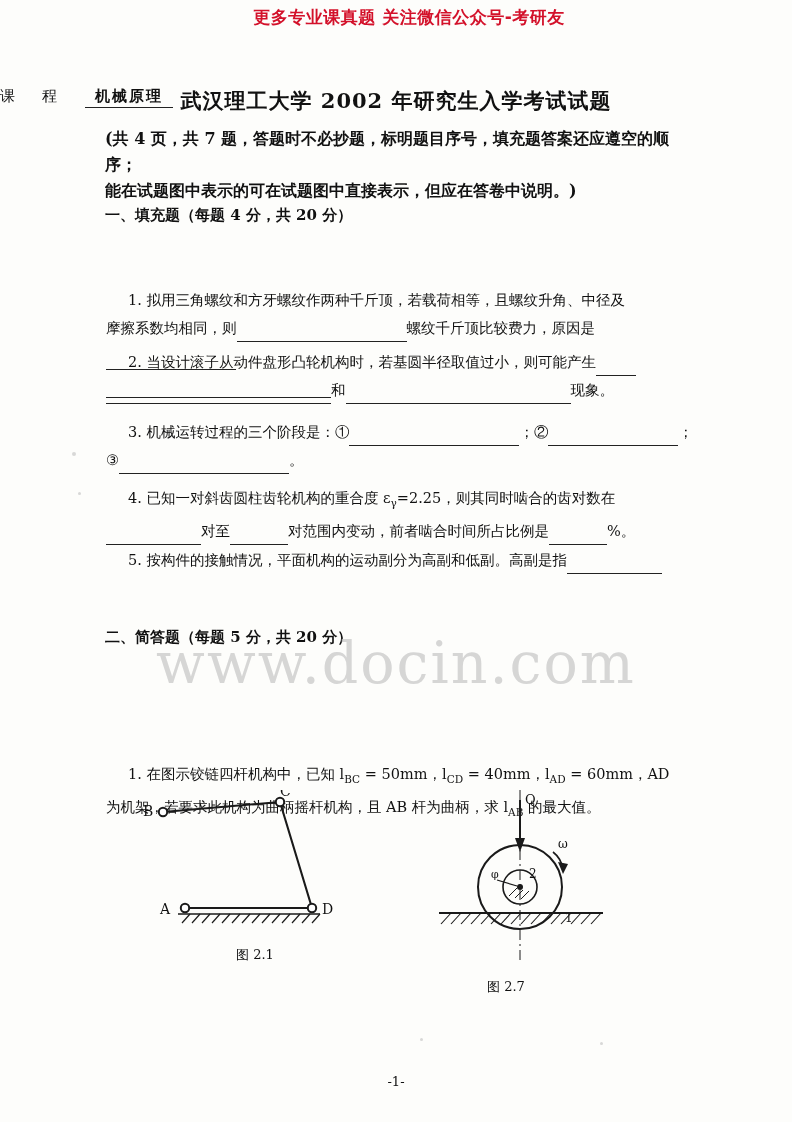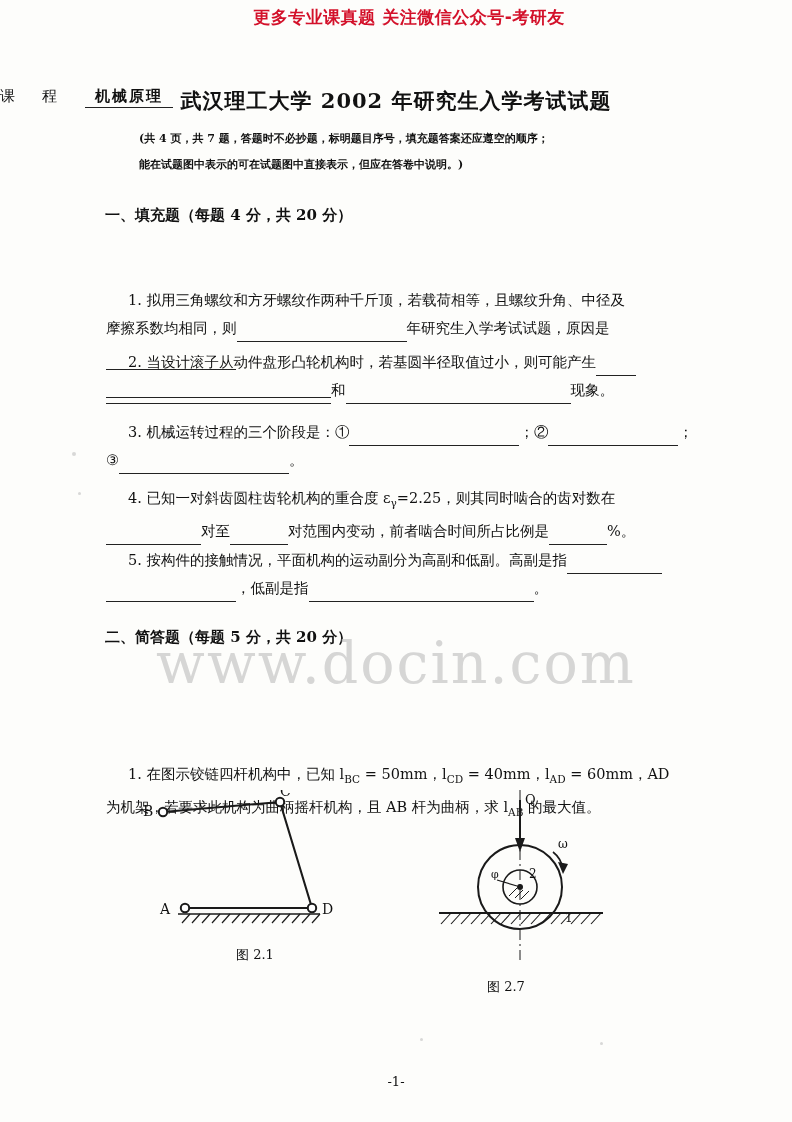--- a/index.html
+++ b/index.html
@@ -63,25 +63,24 @@
     border-bottom: 1px solid #222;
     padding: 0 10px 1px 10px;
     font-weight: bold;
     letter-spacing: 2px;
   }
   .instructions {
     position: absolute;
     top: 126px;
     left: 105px;
     width: 590px;
-    font-size: 11px;
+    font-size: 16px;
     font-weight: bold;
     line-height: 26px;
     font-family: "DejaVu Serif", serif;
-    margin-left: 34px;
   }
   .section-head {
     position: absolute;
     font-size: 15px;
     font-weight: bold;
     font-family: "DejaVu Serif", serif;
   }
   .sec1 { top: 206px; left: 105px; }
   .sec2 { top: 628px; left: 105px; }
   .q {
@@ -168,21 +167,21 @@
     <div>(共 4 页，共 7 题，答题时不必抄题，标明题目序号，填充题答案还应遵空的顺序；</div>
     <div>能在试题图中表示的可在试题图中直接表示，但应在答卷中说明。)</div>
   </div>
 
   <div class="section-head sec1">一、填充题（每题 4 分，共 20 分）</div>
 
   <div class="q q1">
     <span>1.</span>
     <span>拟用三角螺纹和方牙螺纹作两种千斤顶，若载荷相等，且螺纹升角、中径及</span>
     <div style="margin-left:-22px;">
-      <span>摩擦系数均相同，则</span><span class="blank b-xl"></span><span>年研究生入学考试试题，原因是</span><span class="blank b-lg"></span>
+      <span>摩擦系数均相同，则</span><span class="blank b-xl"></span><span>螺纹千斤顶比较费力，原因是</span><span class="blank b-lg"></span>
     </div>
     <div style="margin-left:-22px;">
       <span class="blank b-xxl"></span><span>。</span>
     </div>
   </div>
 
   <div class="q q2">
     <span>2.</span>
     <span>当设计滚子从动件盘形凸轮机构时，若基圆半径取值过小，则可能产生</span><span class="blank b-xs"></span>
     <div style="margin-left:-22px;">
@@ -202,23 +201,20 @@
     <span>4.</span>
     <span>已知一对斜齿圆柱齿轮机构的重合度 ε</span><span class="sub">γ</span><span>=2.25，则其同时啮合的齿对数在</span>
     <div style="margin-left:-22px;">
       <span class="blank b-md"></span><span>对至</span><span class="blank b-sm"></span><span>对范围内变动，前者啮合时间所占比例是</span><span class="blank b-sm"></span><span>%。</span>
     </div>
   </div>
 
   <div class="q q5">
     <span>5.</span>
     <span>按构件的接触情况，平面机构的运动副分为高副和低副。高副是指</span><span class="blank b-md"></span>
-    <div style="margin-left:-22px;">
-      <span class="blank b-lg"></span><span>，低副是指</span><span class="blank b-xxl"></span><span>。</span>
-    </div>
   </div>
 
   <div class="section-head sec2">二、简答题（每题 5 分，共 20 分）</div>
 
   <div class="watermark">www.docin.com</div>
 
   <div class="q qa1 q-wide">
     <span>1.</span>
     <span>在图示铰链四杆机构中，已知 l</span><span class="sub">BC</span><span> = 50mm，l</span><span class="sub">CD</span><span> = 40mm，l</span><span class="sub">AD</span><span> = 60mm，AD</span>
     <div style="margin-left:-22px;">

